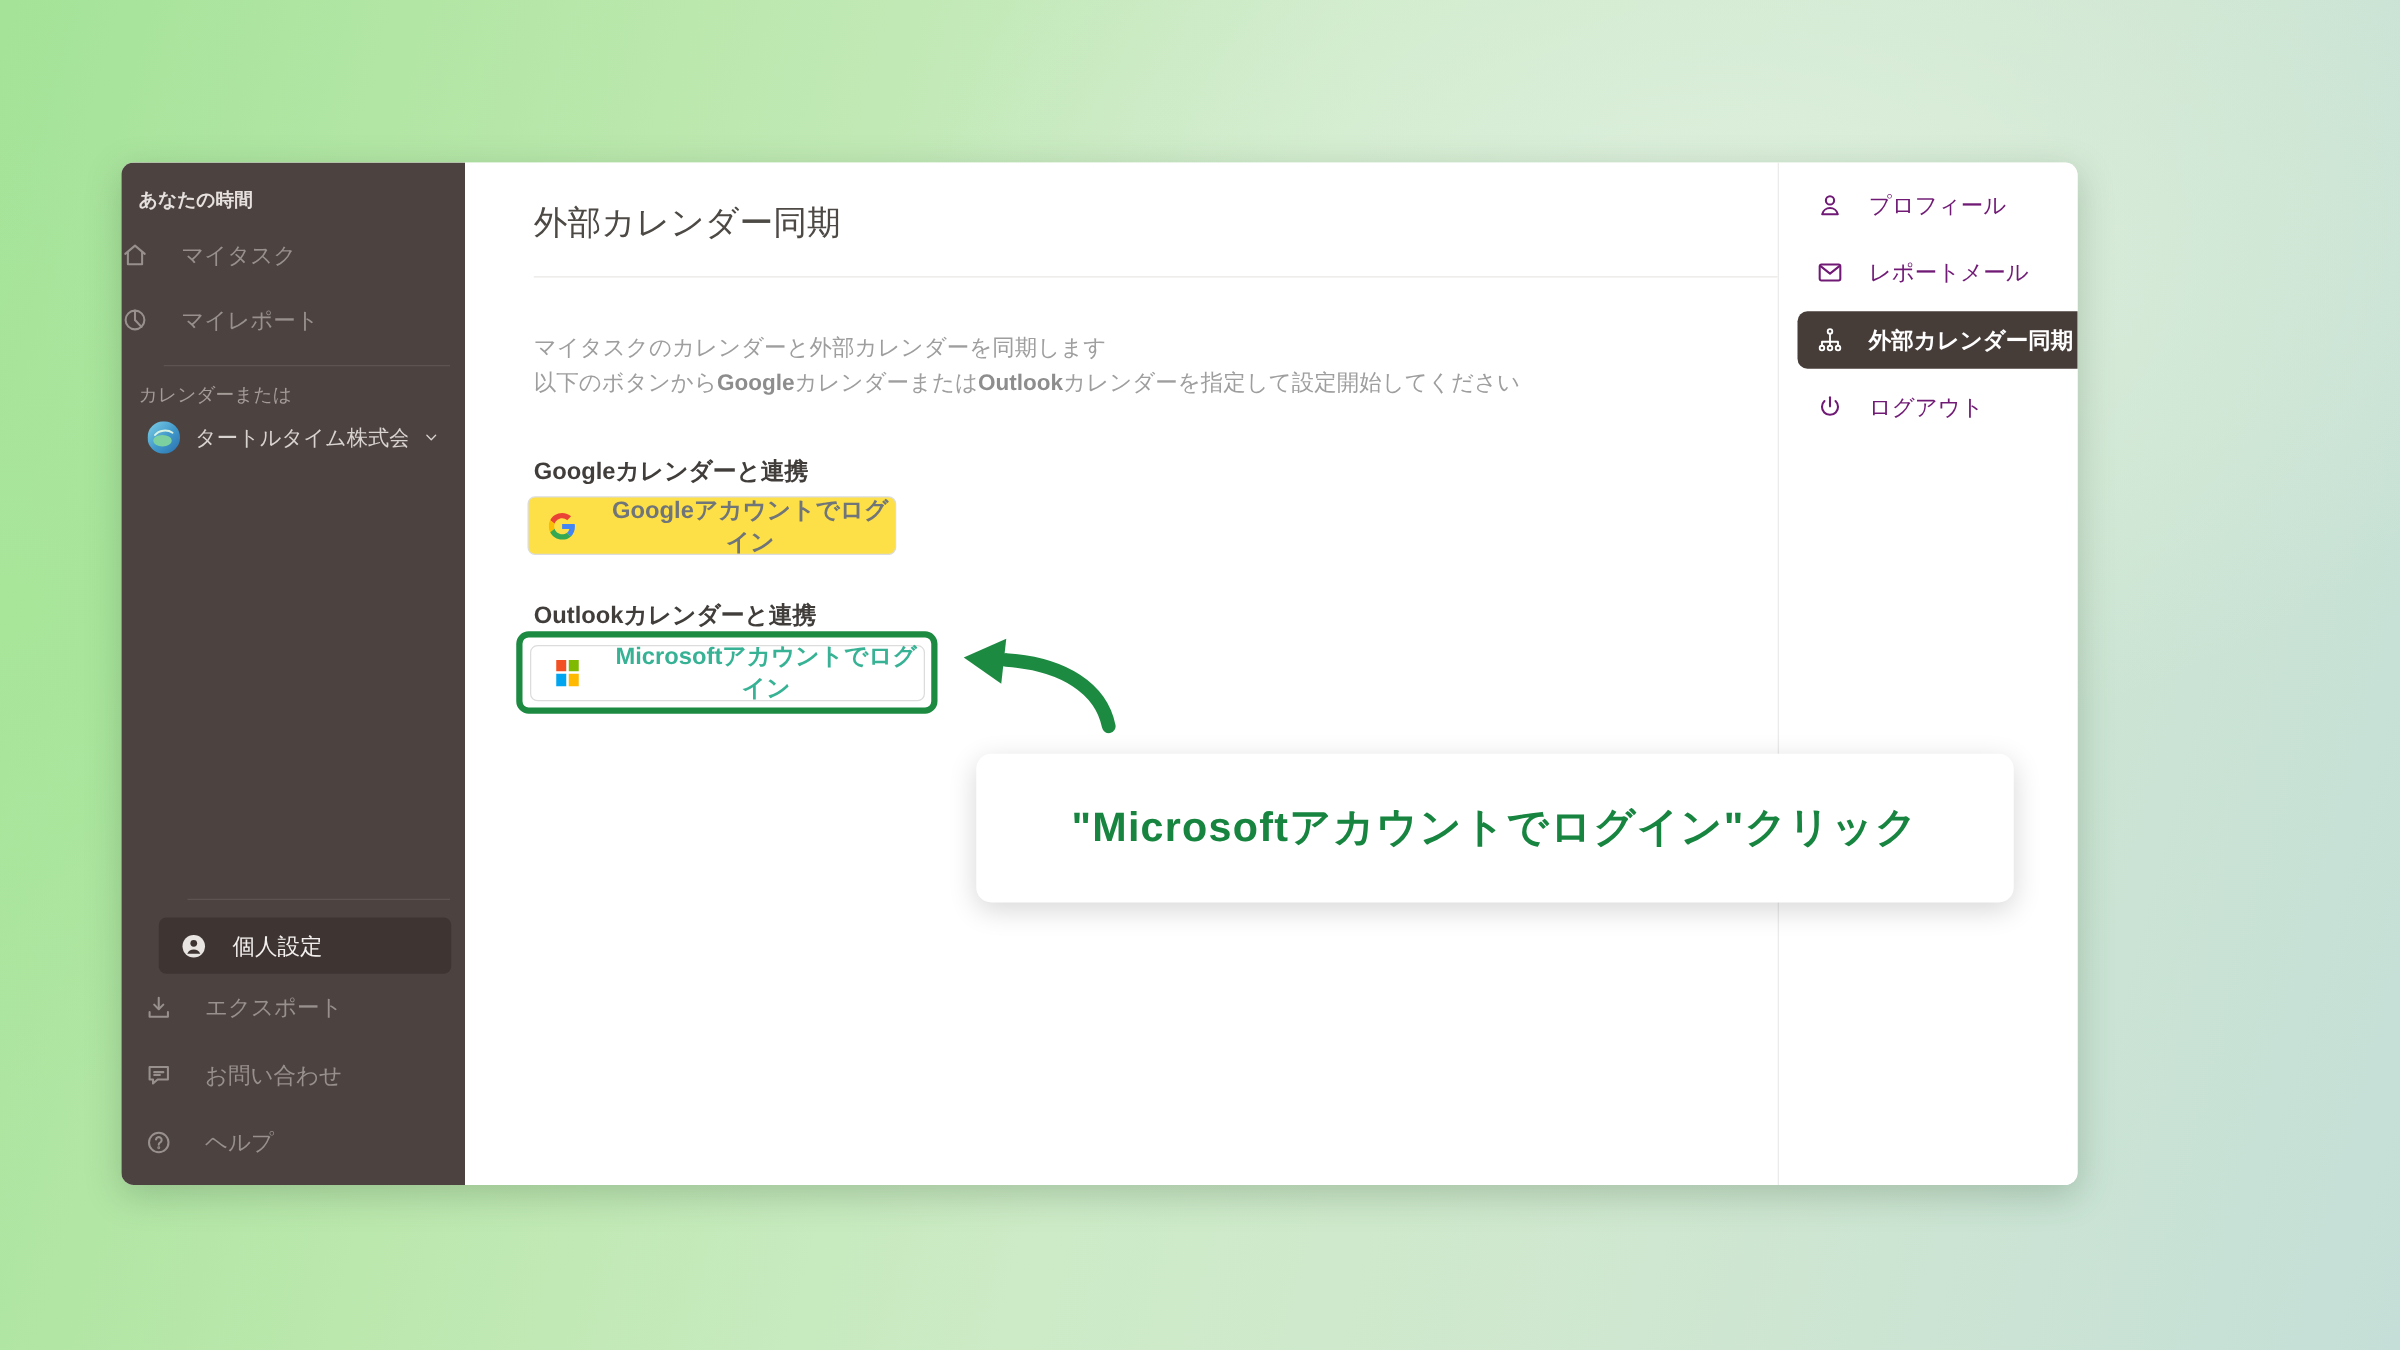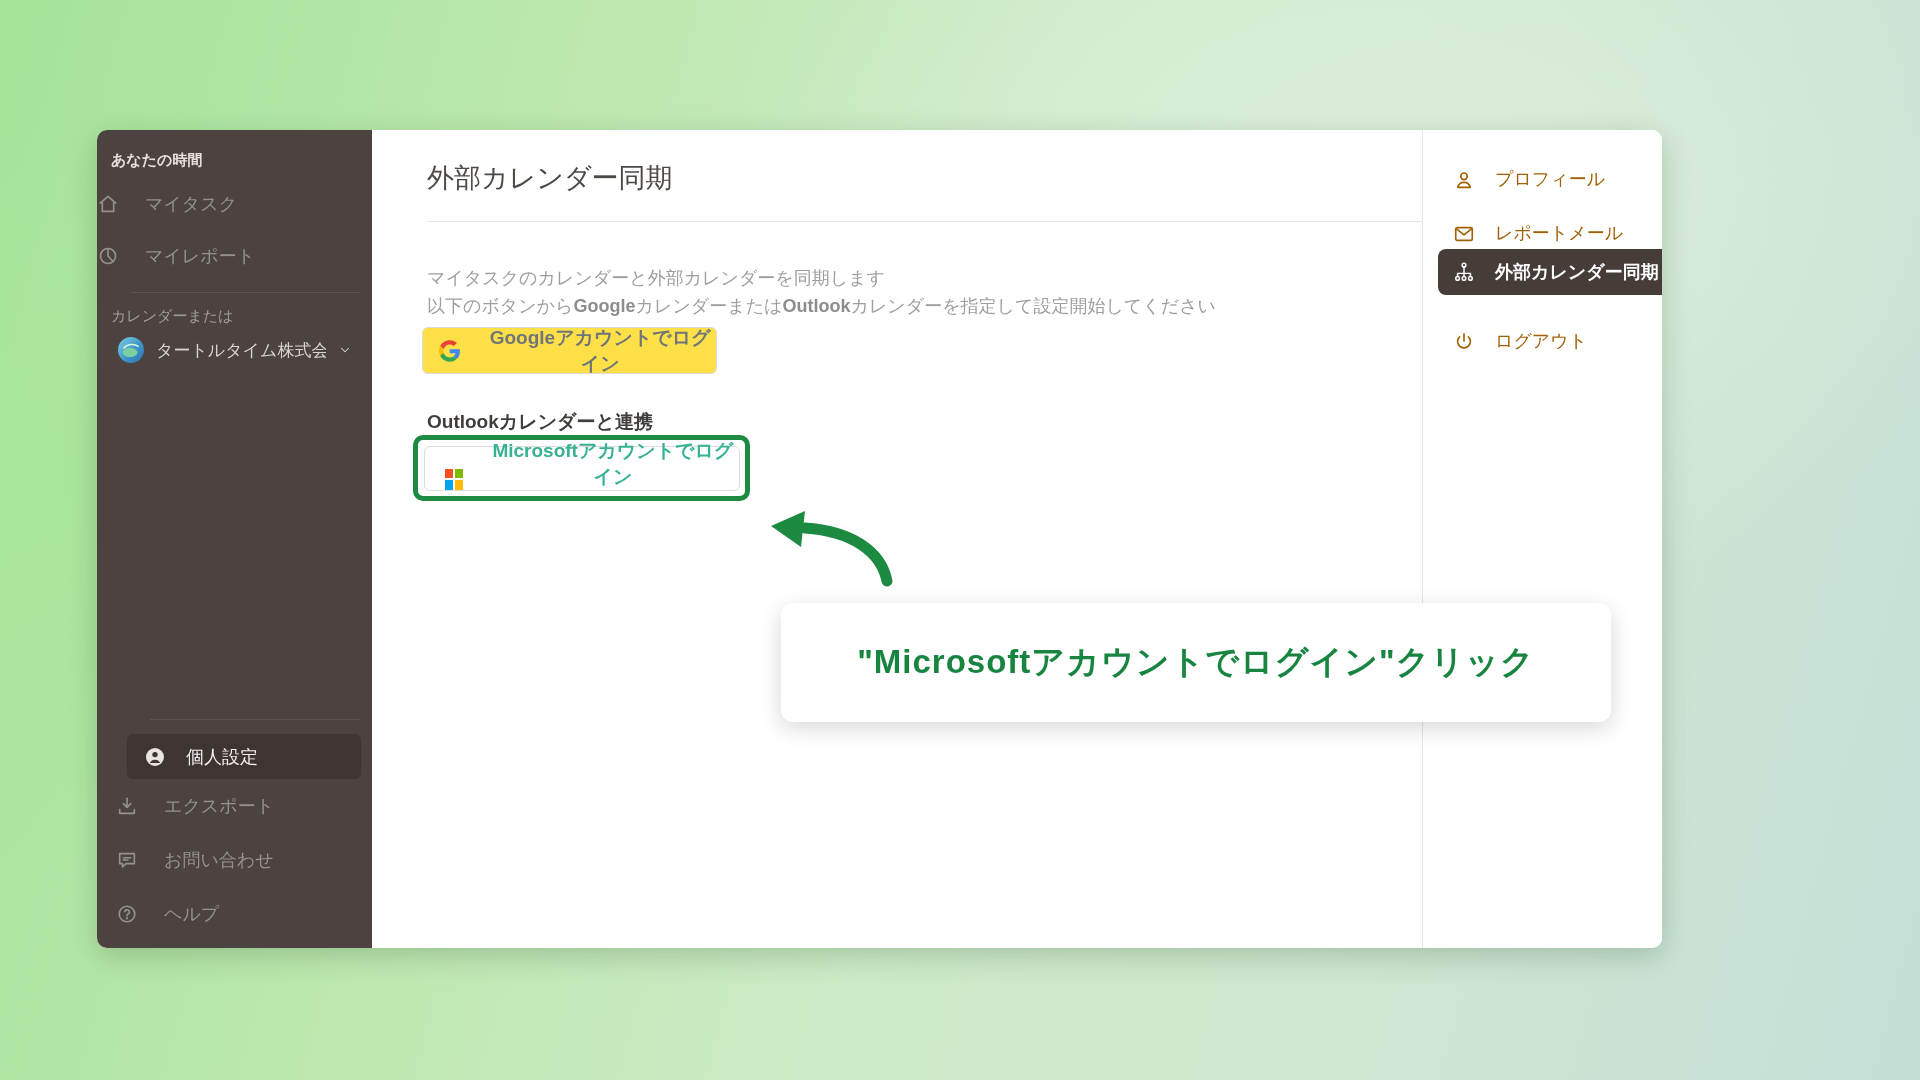--- a/index.html
+++ b/index.html
@@ -41,34 +41,34 @@
   .desc{ margin:42px 0 0 55px; font-size:18px; line-height:28px; color:#9e9e9e; }
   .desc b{ color:#8d8d8d; }
   .section-label{ margin:44px 0 0 55px; font-size:19px; font-weight:700; color:#403d3b; }
   .section-label.outlook{ margin-top:35px; }
   .login-btn{ display:flex; align-items:center; margin:7px 0 0 50px; width:295px; height:47px;
               background:#fde047; border:1px solid #dcdcdc; border-radius:6px; cursor:pointer;
               padding-left:16px; gap:24px; }
   .login-btn .btn-label{ font-size:19px; font-weight:700; color:#70757a; }
   .highlight-box{ margin:0 0 0 41px; width:337px; height:66px; border:5px solid #1d8a42;
                   border-radius:10px; display:flex; align-items:center; justify-content:center; }
-  .ms-btn{ display:flex; align-items:flex-end; width:316px; height:45px; background:#fff;
+  .ms-btn{ display:flex; align-items:center; width:316px; height:45px; background:#fff;
            border:1px solid #dcdcdc; border-radius:6px; cursor:pointer; padding-left:20px; gap:24px; }
   .ms-btn .btn-label{ font-size:19px; font-weight:700; color:#38b294; }
   .ms-logo{ width:21px; height:21px; display:grid; grid-template-columns:1fr 1fr; gap:2px; }
   .ms-logo span{ display:block; }
   .arrow-annot{ position:absolute; left:393px; top:375px; }
   .tooltip{ position:absolute; left:409px; top:473px; width:830px; height:119px;
             background:#fff; border-radius:12px; box-shadow:0 6px 22px rgba(0,0,0,.16);
             display:flex; align-items:center; justify-content:center; }
   .tooltip span{ font-size:33px; font-weight:700; color:#178540; letter-spacing:1px; }
   
   .rsb{ width:399px; min-width:399px; background:#fff; border-left:1px solid #e7e5e4; padding-top:7px; }
-  .rsb-item{ display:flex; align-items:flex-end; gap:20px; height:54px; padding-left:30px;
-             color:#a16207; font-size:18px; cursor:pointer; }
+  .rsb-item{ display:flex; align-items:center; gap:20px; height:54px; padding-left:30px;
+             color:#701a75; font-size:18px; cursor:pointer; }
   .rsb-active-wrap{ height:54px; display:flex; align-items:center; }
   .rsb-active{ margin-left:15px; width:350px; height:46px; background:#463d39; border-radius:8px;
                display:flex; align-items:center; gap:20px; padding-left:15px;
                color:#ffffff; font-size:18px; font-weight:700; cursor:pointer; }
   svg.ic{ stroke:currentColor; fill:none; stroke-width:1.8; stroke-linecap:round; stroke-linejoin:round; }
 </style>
 </head>
 <body>
 
 <div class="app-window">
@@ -158,20 +158,21 @@
 
   <main class="main">
     <h1 class="page-title">外部カレンダー同期</h1>
     <hr class="title-divider">
 
     <div class="desc">
       <div>マイタスクのカレンダーと外部カレンダーを同期します</div>
       <div><span>以下のボタンから</span><b>Google</b><span>カレンダーまたは</span><b>Outlook</b><span>カレンダーを指定して設定開始してください</span></div>
     </div>
 
+    <div class="section-label">Googleカレンダーと連携</div>
     <button class="login-btn">
       <svg width="24" height="24" viewBox="0 0 48 48">
         <path fill="#EA4335" d="M24 9.5c3.54 0 6.71 1.22 9.21 3.6l6.85-6.85C35.9 2.38 30.47 0 24 0 14.62 0 6.51 5.38 2.56 13.22l7.98 6.19C12.43 13.72 17.74 9.5 24 9.5z"></path>
         <path fill="#4285F4" d="M46.98 24.55c0-1.57-.15-3.09-.38-4.55H24v9.02h12.94c-.58 2.96-2.26 5.48-4.78 7.18l7.73 6c4.51-4.18 7.09-10.36 7.09-17.65z"></path>
         <path fill="#FBBC05" d="M10.53 28.59c-.48-1.45-.76-2.99-.76-4.59s.27-3.14.76-4.59l-7.98-6.19C.92 16.46 0 20.12 0 24c0 3.88.92 7.54 2.56 10.78l7.97-6.19z"></path>
         <path fill="#34A853" d="M24 48c6.48 0 11.93-2.13 15.89-5.81l-7.73-6c-2.15 1.45-4.92 2.3-8.16 2.3-6.26 0-11.57-4.22-13.47-9.91l-7.98 6.19C6.51 42.62 14.62 48 24 48z"></path>
       </svg>
       <span class="btn-label">Googleアカウントでログイン</span>
     </button>
 

